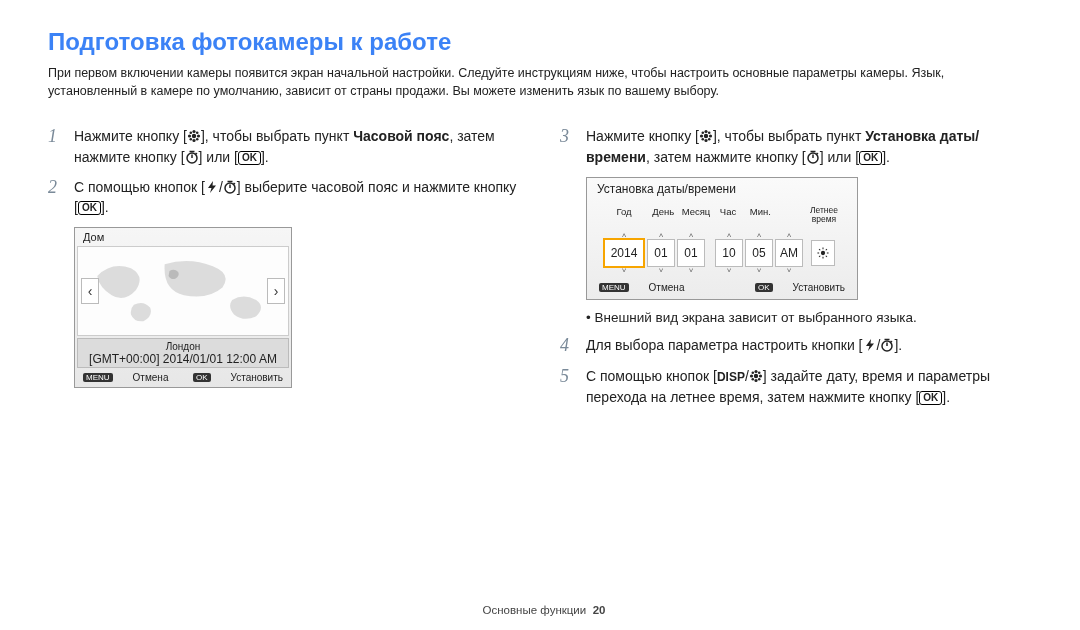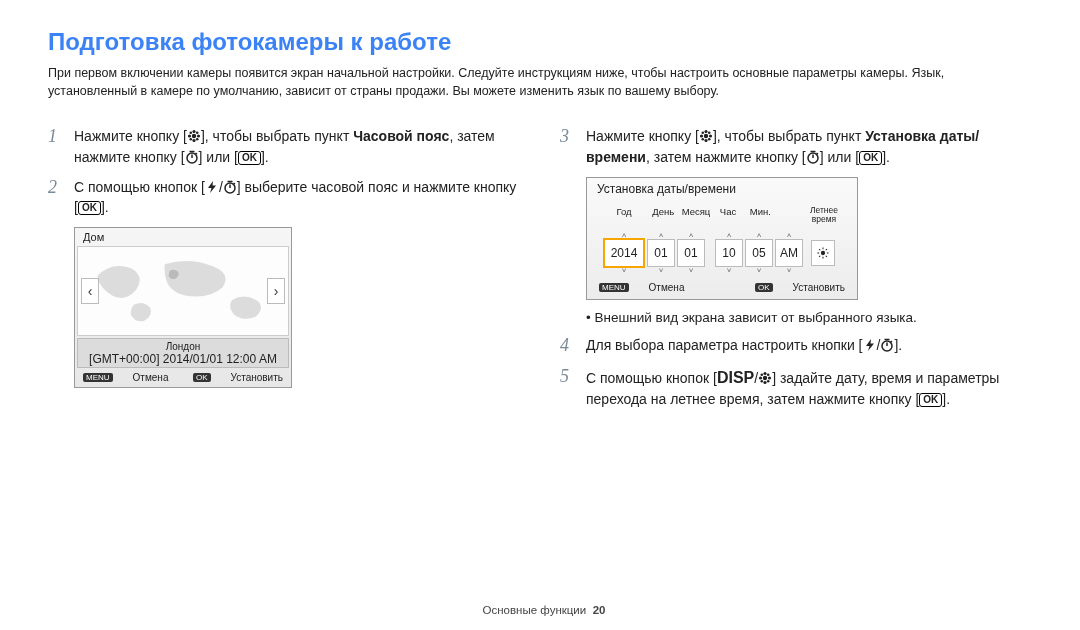--- a/index.html
+++ b/index.html
@@ -51,21 +51,21 @@
     border: 1px solid #000;
     border-radius: 3px;
     font-size: 10px;
     padding: 0 3px;
     line-height: 1.2;
     vertical-align: 1px;
   }
   .disp-badge {
     display: inline-block;
     font-weight: bold;
-    font-size: 16px;
+    font-size: 12px;
     vertical-align: 0;
   }
   .icon-inline {
     display: inline-flex;
     vertical-align: -2px;
   }
   svg.small-icon { width: 14px; height: 14px; }
   svg.tiny-icon { width: 12px; height: 12px; }
 
   

